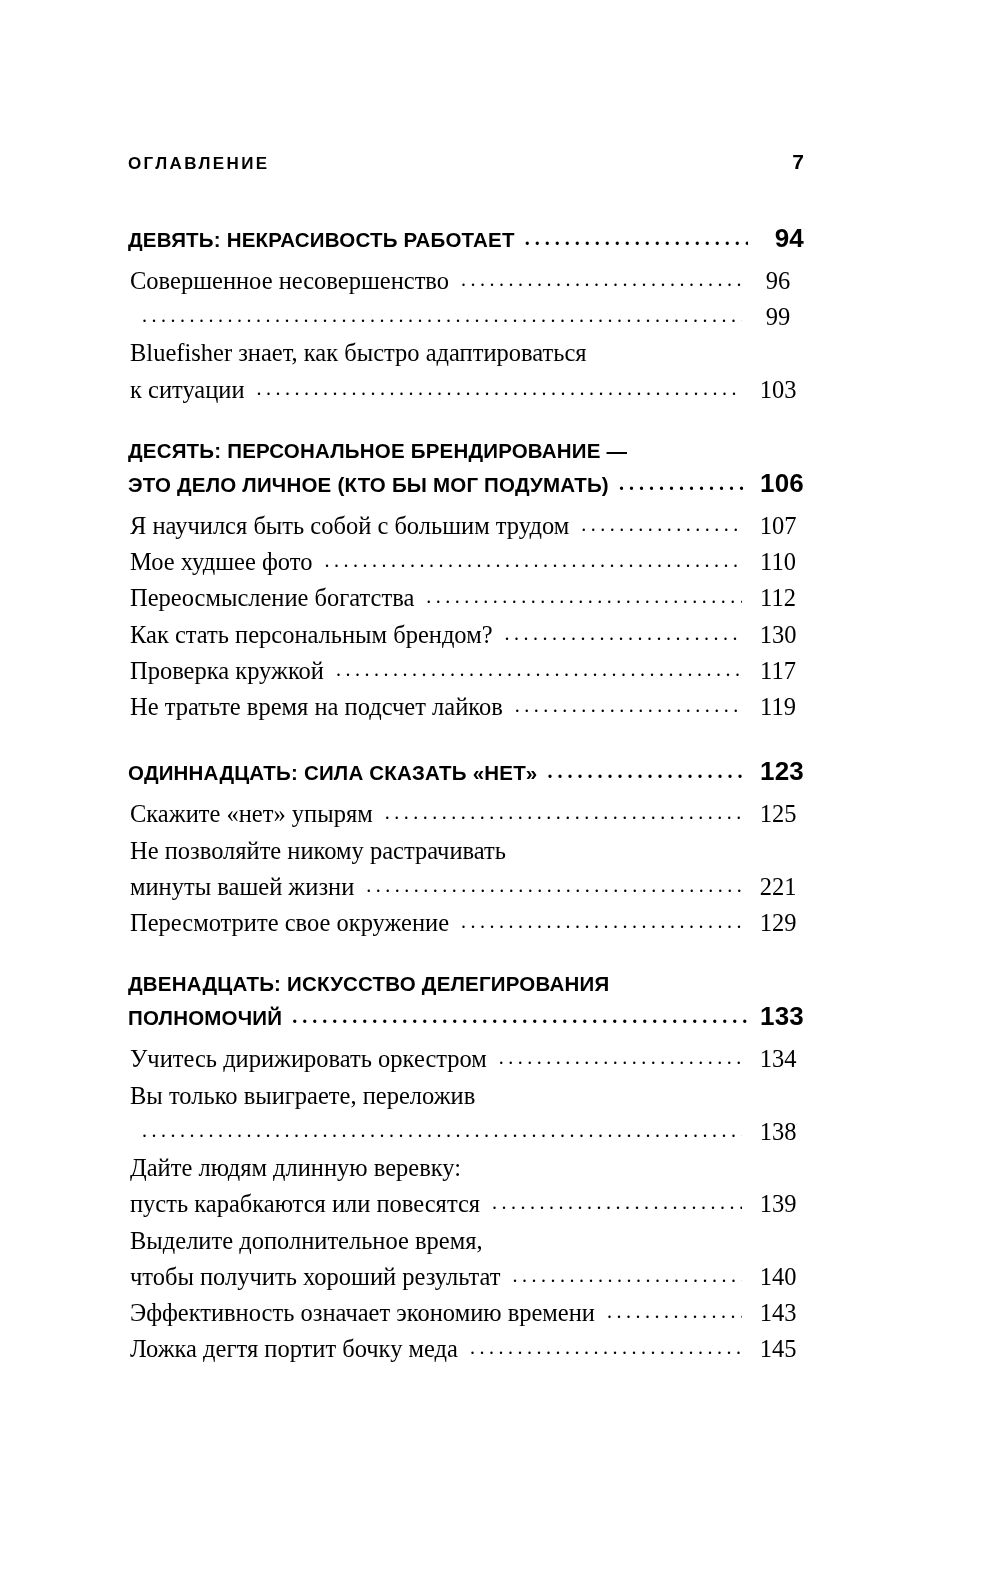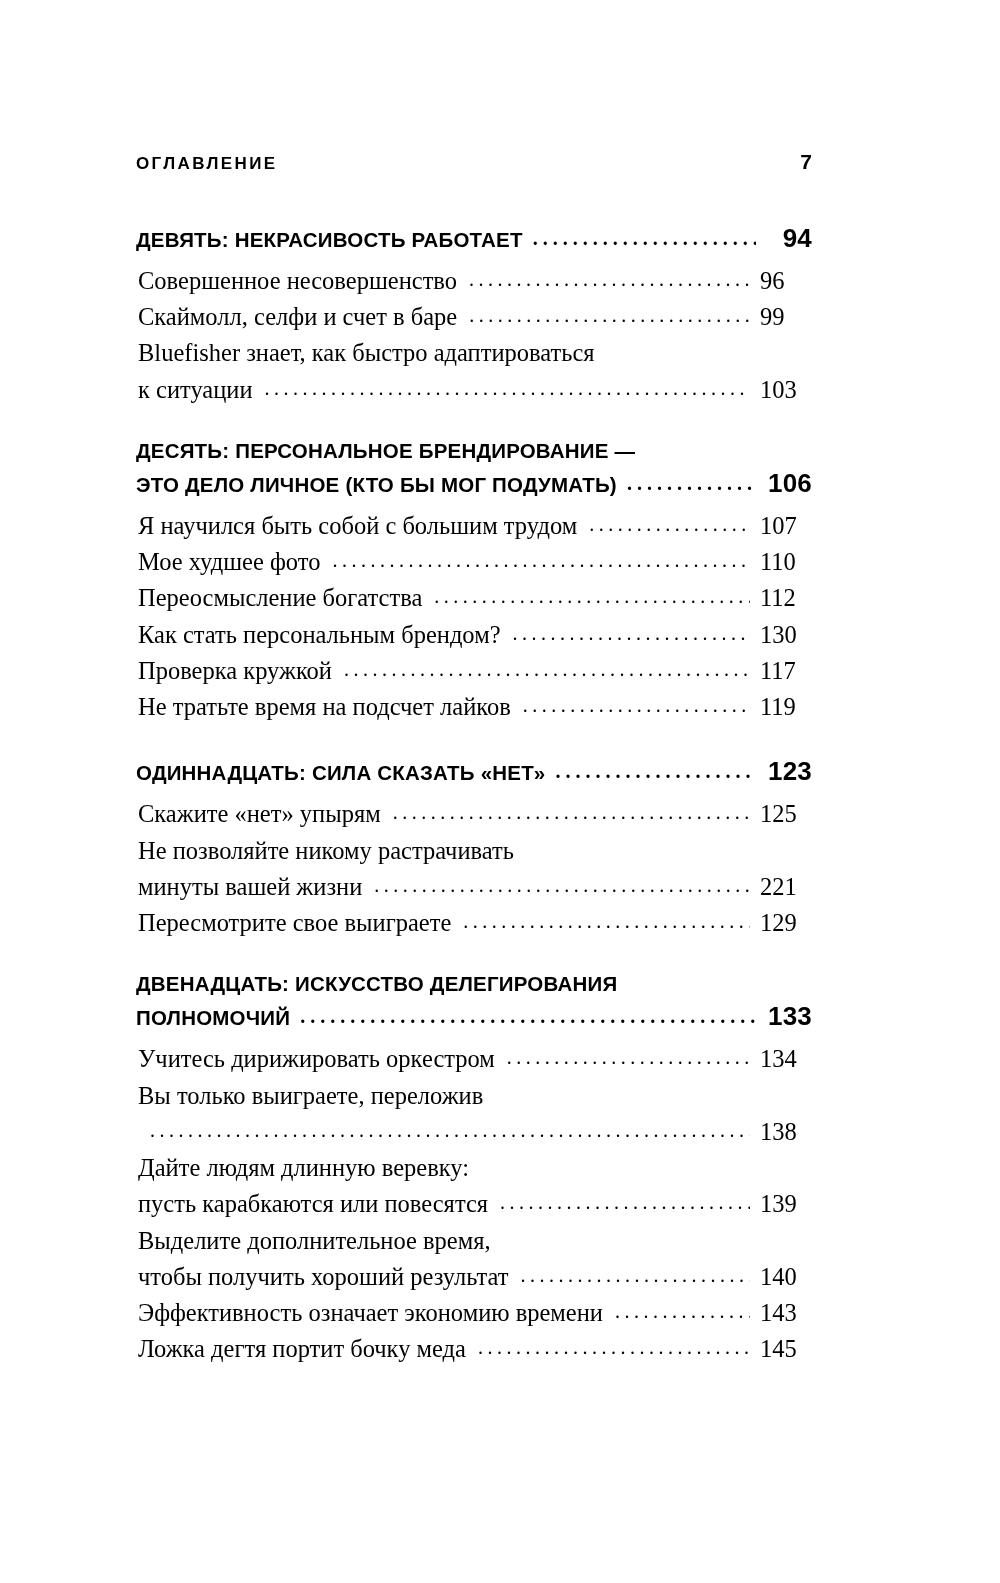--- a/index.html
+++ b/index.html
@@ -10,21 +10,21 @@
   body {
     width: 1000px;
     height: 1583px;
     font-family: "Liberation Serif", serif;
     color: #000000;
     position: relative;
     overflow: hidden;
   }
   .page {
     position: absolute;
-    left: 12px; top: 0;
+    left: 4px; top: 0;
     width: 908px;
     height: 1583px;
     box-sizing: border-box;
     padding: 150px 84px 0 124px;
   }
   
   .running-head {
     display: flex;
     align-items: baseline;
     justify-content: space-between;
@@ -106,21 +106,21 @@
     letter-spacing: 4.5px;
     font-size: 20px;
     position: relative;
     top: -3px;
   }
   .entry-line .pg {
     flex: 0 0 auto;
     font-family: "Liberation Serif", serif;
     font-size: 24.5px;
     min-width: 52px;
-    text-align: left;
+    text-align: center;
   }
 
   .group-head-spacer { height: 6px; }
 </style>
 </head>
 <body>
 
 <div class="page">
 
   <div class="running-head">
@@ -135,21 +135,20 @@
           <span class="dots">...............................................................................................................</span>
           <span class="pg">94</span>
         </div>
         <div class="group-head-spacer"></div>
         <div class="entry-line">
           <span class="lbl">Совершенное несовершенство</span>
           <span class="dots">...............................................................................................................</span>
           <span class="pg">96</span>
         </div>
         <div class="entry-line">
-          <span class="lbl">Скаймолл, селфи и счет в баре</span>
           <span class="dots">...............................................................................................................</span>
           <span class="pg">99</span>
         </div>
         <div class="entry-line no-leader">
           <span class="lbl">Bluefisher знает, как быстро адаптироваться</span>
         </div>
         <div class="entry-line">
           <span class="lbl">к ситуации</span>
           <span class="dots">...............................................................................................................</span>
           <span class="pg">103</span>
@@ -210,21 +209,21 @@
         </div>
         <div class="entry-line no-leader">
           <span class="lbl">Не позволяйте никому растрачивать</span>
         </div>
         <div class="entry-line">
           <span class="lbl">минуты вашей жизни</span>
           <span class="dots">...............................................................................................................</span>
           <span class="pg">221</span>
         </div>
         <div class="entry-line">
-          <span class="lbl">Пересмотрите свое выиграете</span>
+          <span class="lbl">Пересмотрите свое окружение</span>
           <span class="dots">...............................................................................................................</span>
           <span class="pg">129</span>
         </div>
       </div>
       <div class="toc-group">
         <div class="chapter-line no-leader">
           <span class="lbl">ДВЕНАДЦАТЬ: ИСКУССТВО ДЕЛЕГИРОВАНИЯ</span>
         </div>
         <div class="chapter-line">
           <span class="lbl">ПОЛНОМОЧИЙ</span>

